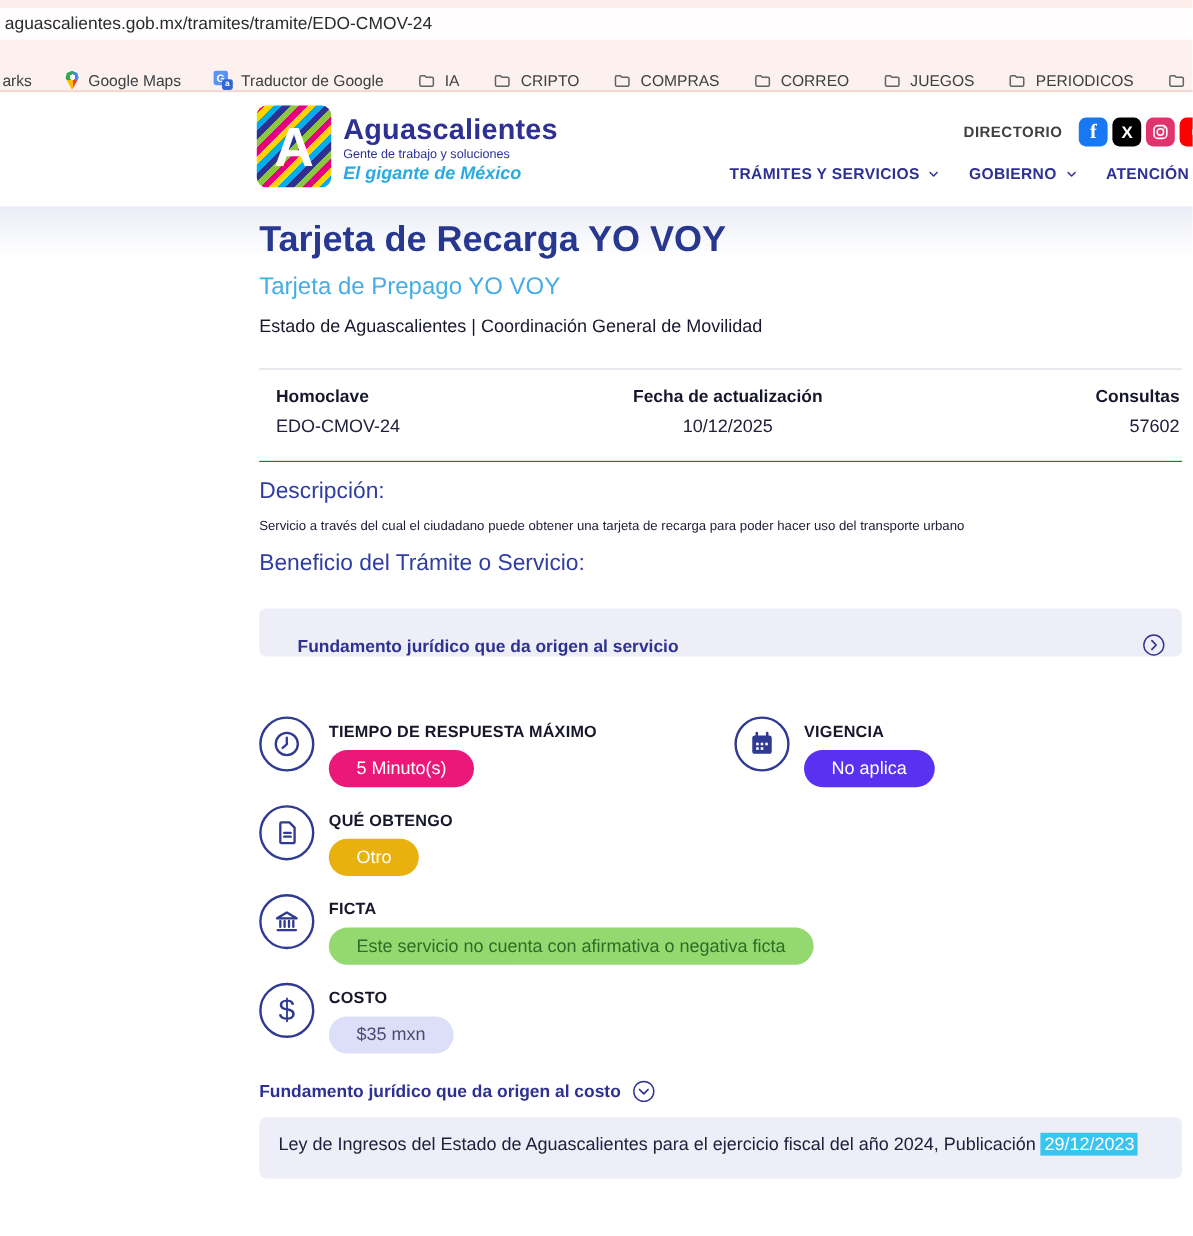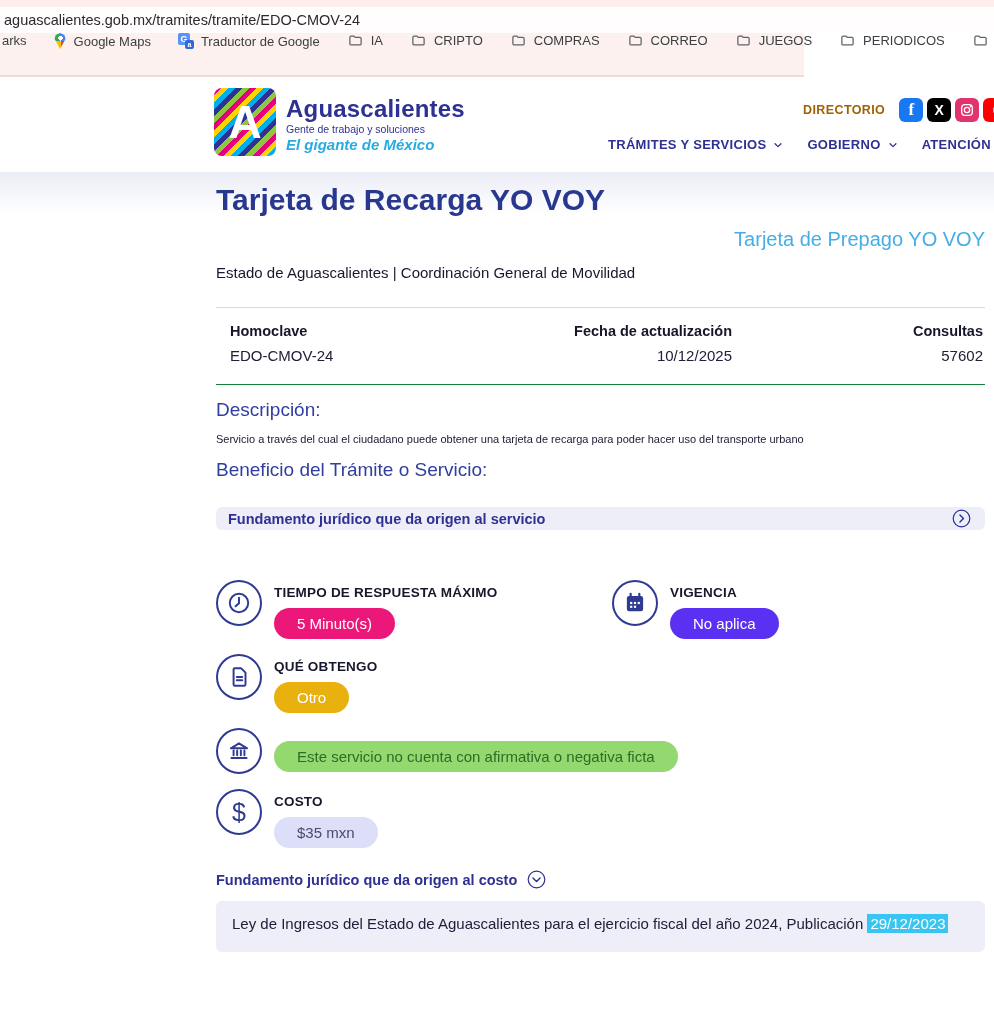--- a/index.html
+++ b/index.html
@@ -4,22 +4,22 @@
 <style>
   * { margin:0; padding:0; box-sizing:border-box; }
   html,body { width:994px; height:1030px; }
   body { font-family:"Liberation Sans", sans-serif; background:#ffffff; }
   #page { position:relative; width:994px; height:1030px; overflow:hidden; background:#fff; }
 
   
   .top-strip { position:absolute; left:0; top:0; width:994px; height:7px; background:#fdeeeb; }
   .url-bar { position:absolute; left:0; top:7px; width:994px; height:26px; background:#fffdfd;
              display:flex; align-items:center; padding-left:4px; font-size:14.5px; color:#2b2b2b; }
-  .bookmarks { position:absolute; left:0; top:33px; width:804px; height:44px; background:#fcf1ee;
-               border-bottom:2px solid #f2d9d3; display:flex; align-items:flex-start; gap:27px;
+  .bookmarks { position:absolute; left:0; top:33px; width:994px; height:44px; background:#fcf1ee;
+               border-bottom:2px solid #f2d9d3; display:flex; align-items:flex-end; gap:27px;
                padding-left:2px; font-size:13px; color:#3c4043; white-space:nowrap; }
   .bm-item { display:flex; align-items:center; gap:7px; cursor:pointer; }
   .folder-svg { width:17px; height:15px; color:#5f6368; }
   .maps-pin { width:13px; height:16px;
       background: radial-gradient(circle at 50% 33%, #fff 0 2.2px, rgba(0,0,0,0) 2.3px),
                   conic-gradient(#4285F4 0 25%, #EA4335 0 50%, #FBBC04 0 75%, #34A853 0);
       clip-path: polygon(50% 100%, 22% 58%, 8% 38%, 16% 12%, 50% 0, 84% 12%, 92% 38%, 78% 58%); }
   .tr-icon { position:relative; width:16px; height:16px; }
   .tr-icon .g { position:absolute; left:0; top:0; width:12px; height:12px; background:#5b93f5;
                 border-radius:2px; color:#fff; font-size:9px; font-weight:700; line-height:12px; text-align:center; }
@@ -32,56 +32,56 @@
   .logo-mark { width:62px; height:68px; border-radius:8px;
       background: repeating-linear-gradient(135deg, #E6007E 0 5px, #FFD400 5px 10px, #00AEEF 10px 15px, #2E3192 15px 20px, #8DC63F 20px 25px);
       display:flex; align-items:center; justify-content:center; }
   .logo-a { color:#fff; font-size:46px; font-weight:700; line-height:1; }
   .logo-text { padding-top:8px; }
   .logo-name { color:#2E3192; font-size:24px; font-weight:700; letter-spacing:.2px; line-height:1.05; }
   .logo-slogan { color:#2E3192; font-size:10.5px; font-weight:400; margin-top:2px; }
   .logo-tagline { color:#29ABE2; font-size:15px; font-style:italic; font-weight:700; margin-top:1px; }
 
   .header-right { position:absolute; left:803px; top:21px; display:flex; align-items:center; gap:14px; }
-  .directorio { color:#a16207; font-size:12.5px; font-weight:700; letter-spacing:.4px; cursor:pointer; }
+  .directorio { color:#404040; font-size:12.5px; font-weight:700; letter-spacing:.4px; cursor:pointer; }
   .socials { display:flex; gap:4px; }
   .social { width:24px; height:24px; border-radius:6px; display:flex; align-items:center; justify-content:center; cursor:pointer; }
   .social.fb { font-family:"Liberation Serif", serif; color:#fff; font-size:17px; font-weight:700; }
   .social.xx { color:#fff; font-size:14px; font-weight:700; }
   .social svg { width:16px; height:16px; }
 
   .nav { position:absolute; left:608px; top:60px; display:flex; gap:24px; white-space:nowrap; }
   .nav-item { color:#2E3192; font-size:13px; font-weight:700; letter-spacing:.3px; display:flex; align-items:center; gap:7px; cursor:pointer; }
   .nav-chev { width:10px; height:10px; }
 
   
   .grad { position:absolute; left:0; top:172px; width:994px; height:42px;
           background:linear-gradient(#ebedf6, rgba(255,255,255,0)); }
   .main { position:absolute; left:216px; top:172px; width:769px; }
 
   .page-title { margin-top:10px; color:#28388F; font-size:30px; font-weight:600; line-height:1.2; }
-  .page-subtitle { margin-top:10px; color:#45AEE4; font-size:20px; font-weight:500;text-align:right; }
+  .page-subtitle { margin-top:10px; color:#45AEE4; font-size:20px; font-weight:500; }
   .org-line { margin-top:13px; color:#18182e; font-size:15px; }
 
   .info-table { margin-top:26px; border-top:1px solid #d9dae3; border-bottom:1px solid #15803d;
                 padding:15px 0 20px 0; display:flex; }
   .info-col { flex:1; }
   .info-col:nth-child(1) { text-align:left; padding-left:14px; }
-  .info-col:nth-child(2) { text-align:right; }
+  .info-col:nth-child(2) { text-align:center; }
   .info-col:nth-child(3) { text-align:right; padding-right:2px; }
   .info-header { color:#17172b; font-size:14.5px; font-weight:700; }
   .info-value { margin-top:8px; color:#20203a; font-size:15px; }
 
   .sec-heading { margin-top:14px; color:#2F3EA0; font-size:19px; font-weight:500; }
   .sec-body { margin-top:8px; color:#20203a; font-size:11px; line-height:1.85; max-width:765px; }
   .sec-heading.b { margin-top:10px; }
 
-  .accordion { margin-top:26px; height:23px; background:#EDEEF8; border-radius:6px;
-               display:flex; align-items:center; justify-content:space-between;
-               padding:0 14px 0 12px; cursor:pointer; }
+  .accordion { margin-top:26px; height:40px; background:#EDEEF8; border-radius:6px;
+               display:flex; align-items:flex-end; justify-content:space-between;
+               padding:0 14px 0 32px; cursor:pointer; }
   .accordion-label { color:#2E3192; font-size:14.5px; font-weight:700; }
   .chev-circle { width:19px; height:19px; }
 
   .features { margin-top:50px; }
   .feature-row { display:flex; margin-bottom:15px; }
   .feature { display:flex; gap:12px; }
   .feature.leftcol { width:396px; }
   .icon-circle { width:46px; height:46px; min-width:46px; border-radius:50%;
                  border:2px solid #2F3A92; display:flex; align-items:center; justify-content:center;
                  color:#2F3A92; }
@@ -306,20 +306,21 @@
       <div class="feature-row">
         <div class="feature">
           <div class="icon-circle">
             <svg viewBox="0 0 24 24" fill="none" stroke="currentColor" stroke-width="1.8" stroke-linecap="round" stroke-linejoin="round">
                 <path d="M4.5 9.5L12 5l7.5 4.5z"></path>
                 <path d="M7 11.5v4.5M10.3 11.5v4.5M13.7 11.5v4.5M17 11.5v4.5"></path>
                 <path d="M5 18.5h14"></path>
               </svg>
           </div>
           <div class="feature-body">
+            <div class="feature-label">FICTA</div>
             <div class="feature-badge" style="background-color: rgb(147, 217, 112); color: rgb(46, 107, 39);">Este servicio no cuenta con afirmativa o negativa ficta</div>
           </div>
         </div>
       </div>
 
       <div class="feature-row">
         <div class="feature">
           <div class="icon-circle">
             <span class="icon-dollar">$</span>
           </div>

